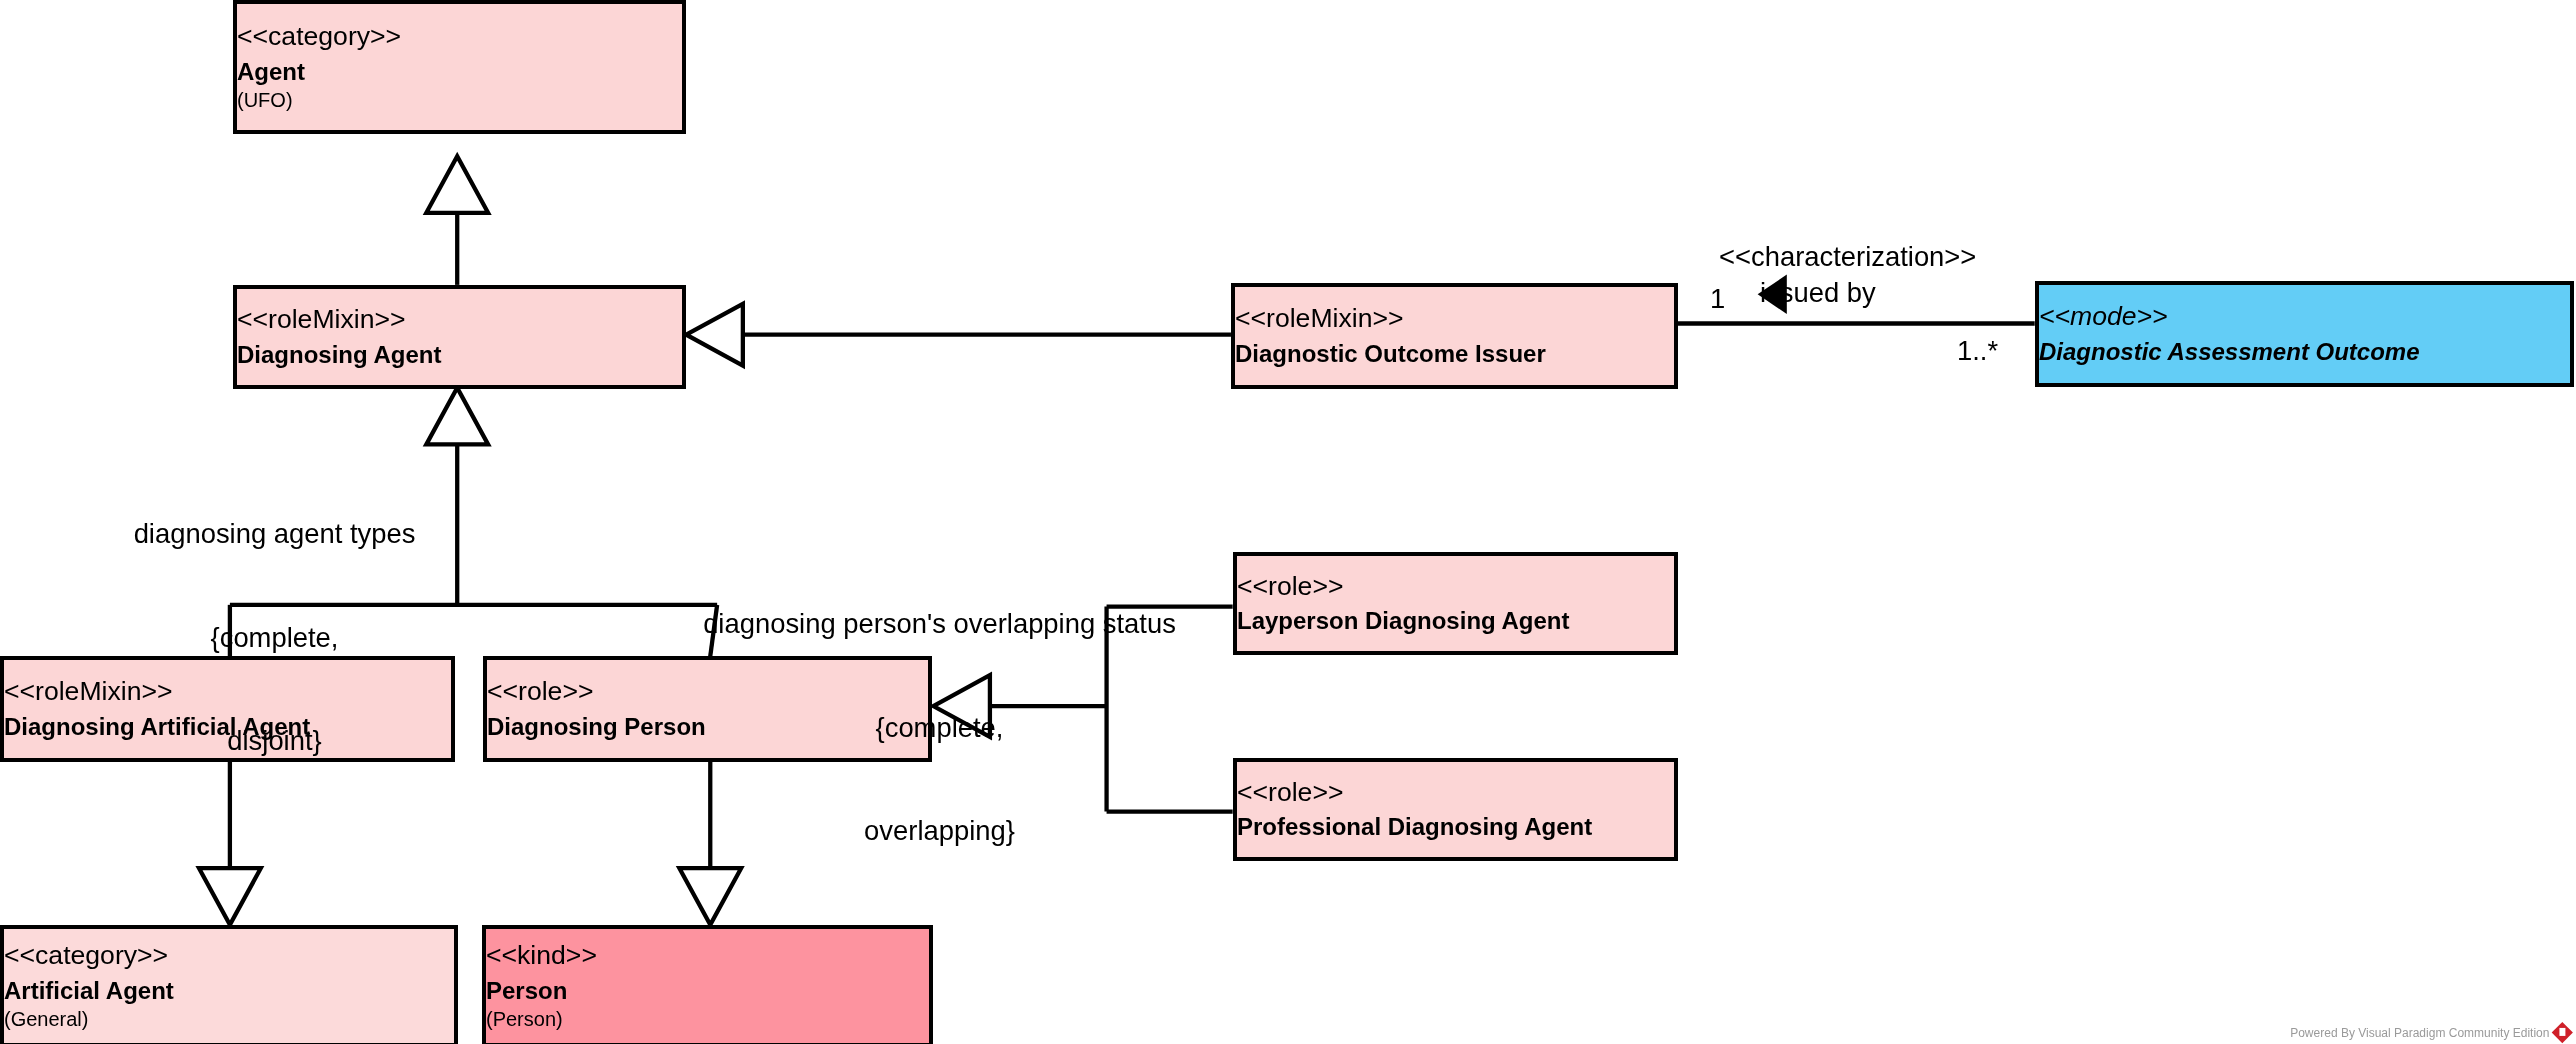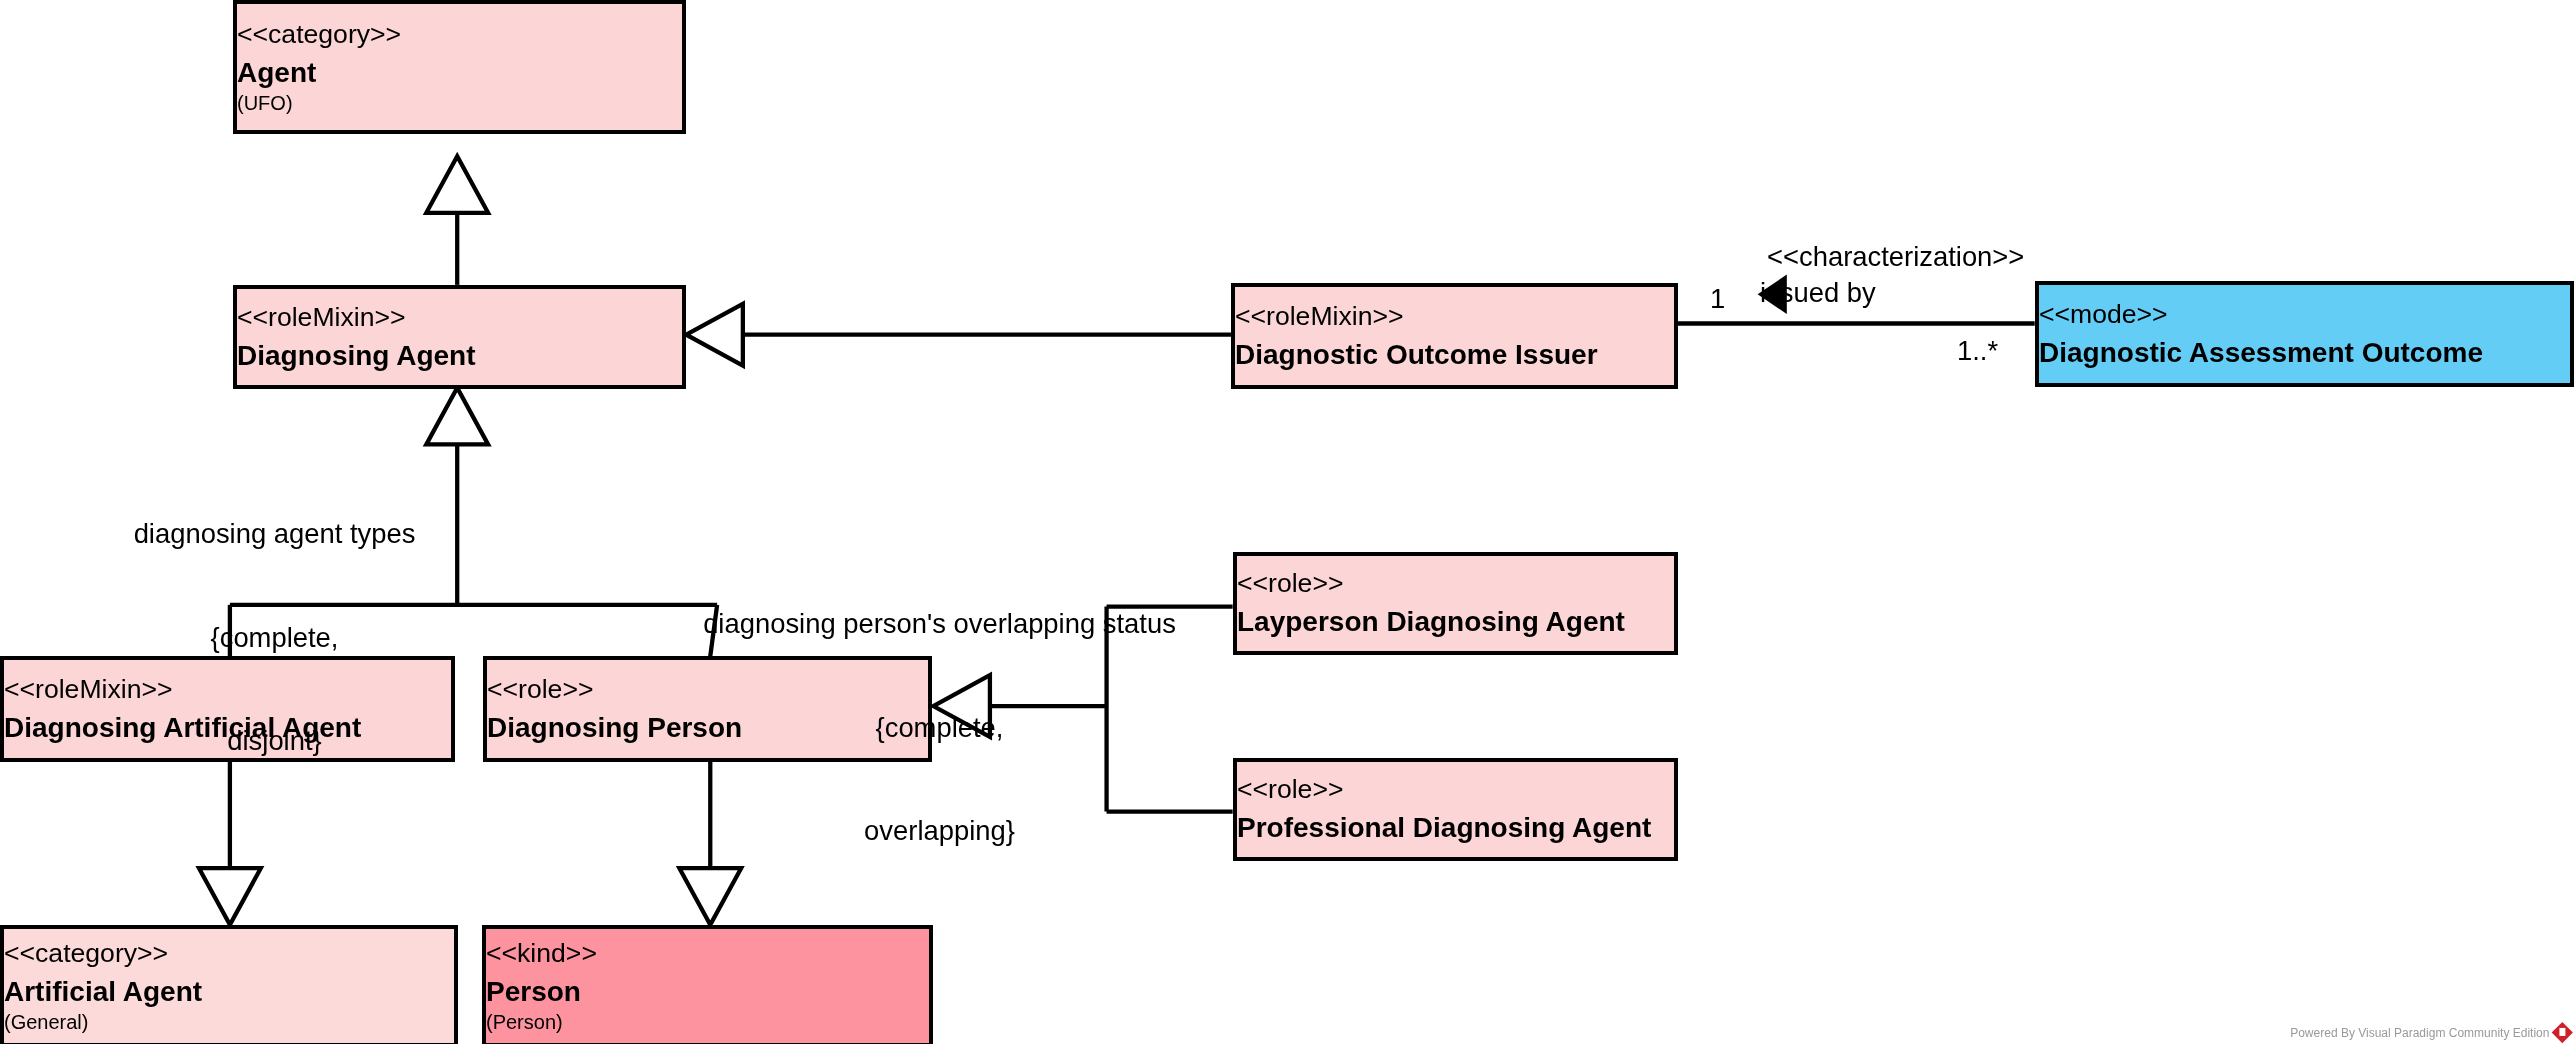--- a/index.html
+++ b/index.html
@@ -13,27 +13,27 @@
   .uml-class{
     position:absolute;
     border:4.3px solid #000000;
     box-sizing:border-box;
     display:flex;flex-direction:column;
     align-items:flex-start;justify-content:center;
     text-align:center;
     line-height:1.12;
   }
   .stereotype{font-size:26.6px;font-weight:400;color:#000;letter-spacing:0px;}
-  .cname{font-size:28px;font-weight:bold;color:#000;margin-top:7px;}
+  .cname{font-size:24px;font-weight:bold;color:#000;margin-top:7px;}
   .origin{font-size:20px;font-weight:400;color:#000;margin-top:3.4px;}
 
   .fill-pink{background:#fcd6d6;}
   .fill-lightpink{background:#fcdada;}
   .fill-salmon{background:#fd939f;}
-  .fill-cyan{background:#63cdf6;}
+  .fill-cyan{background:#63cdf6;font-style:italic;}
 
   .edge-label{
     position:absolute;
     font-size:27.4px;color:#000;
     text-align:center;
     line-height:1.26;
     white-space:pre;
   }
   .mult{position:absolute;font-size:27.4px;color:#000;}
   .assoc-name{position:absolute;font-size:27.4px;color:#000;white-space:nowrap;}
@@ -152,21 +152,21 @@
     <div>{complete,</div>
     <div>disjoint}</div>
   </div>
 
   <div class="edge-label" style="left:665px;top:538px;width:549px;">
     <div>diagnosing person's overlapping status</div>
     <div>{complete,</div>
     <div>overlapping}</div>
   </div>
 
-  <div class="assoc-name" style="left:1719px;top:241px;margin-left:48px;">&lt;&lt;characterization&gt;&gt;</div>
+  <div class="assoc-name" style="left:1719px;top:241px;">&lt;&lt;characterization&gt;&gt;</div>
 
   <div class="mult" style="left:1710px;top:283px;">1</div>
 
   <div class="assoc-name" style="left:1760px;top:277px;">issued by</div>
 
   <div class="mult" style="left:1957px;top:335px;">1..*</div>
 
   <div id="watermark">
     <span>Powered By Visual Paradigm Community Edition</span>
     <span id="wm-logo"></span>

